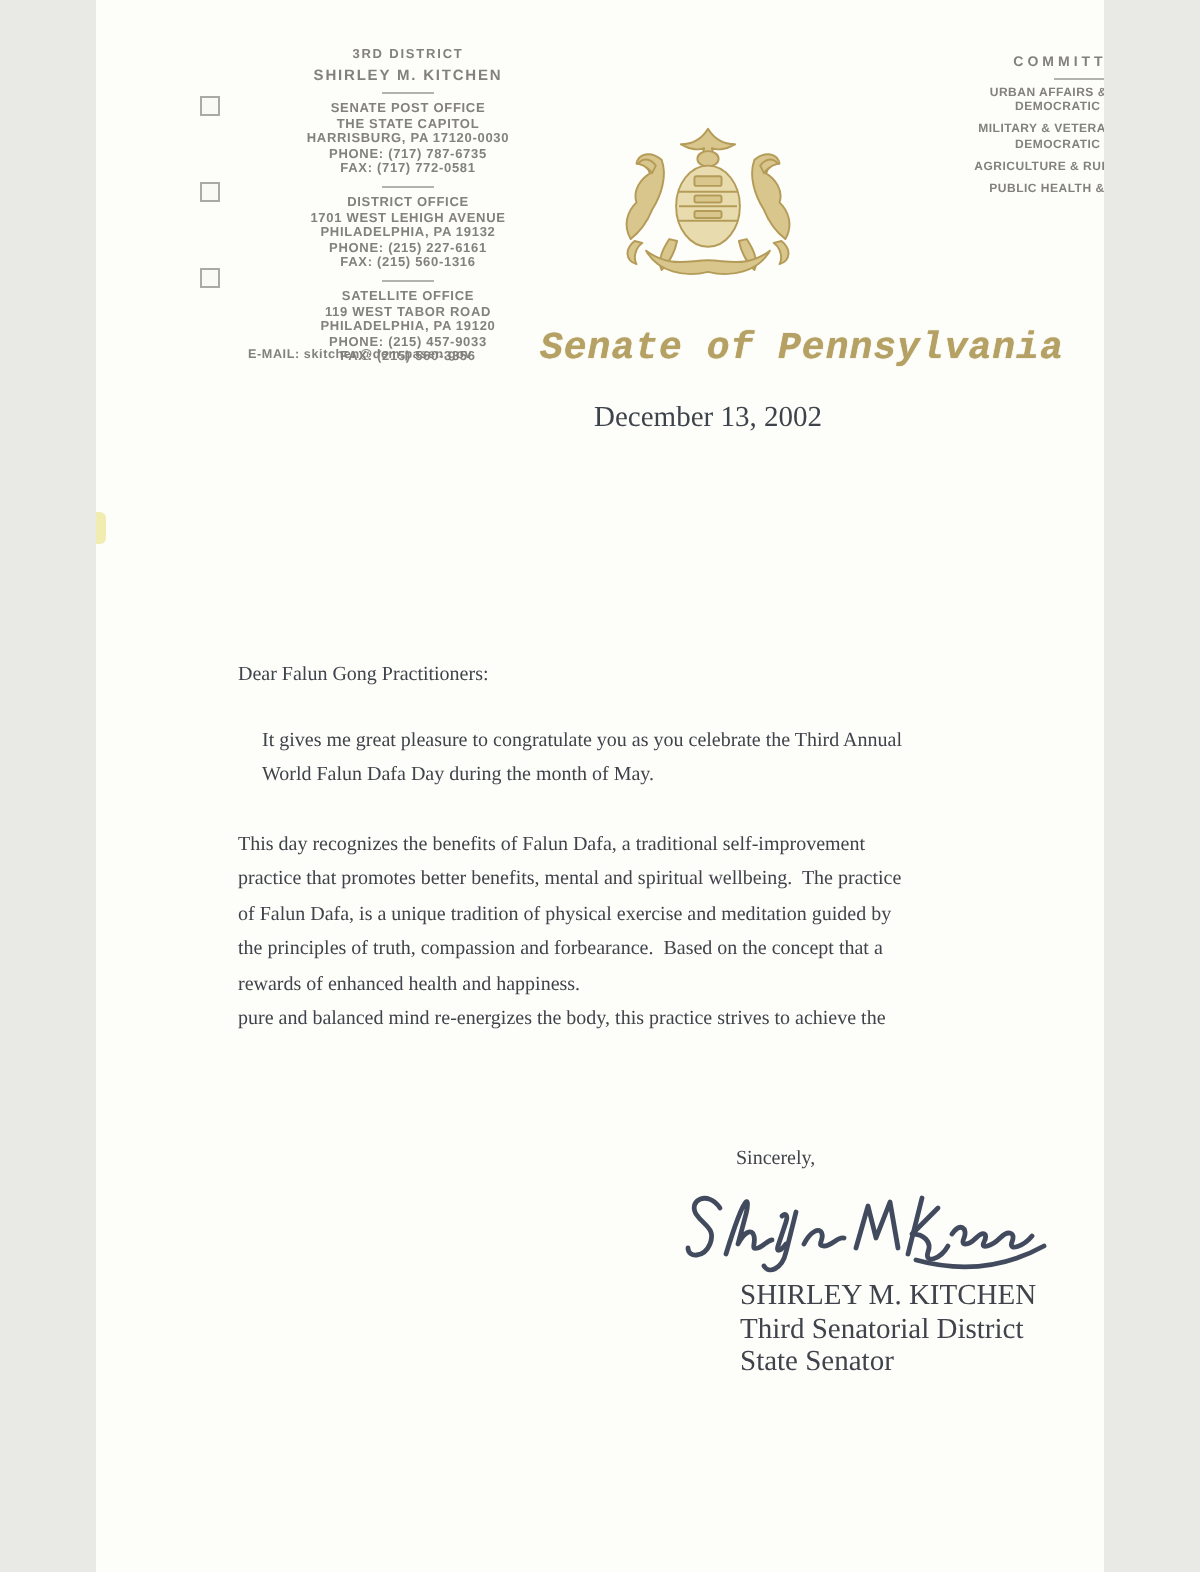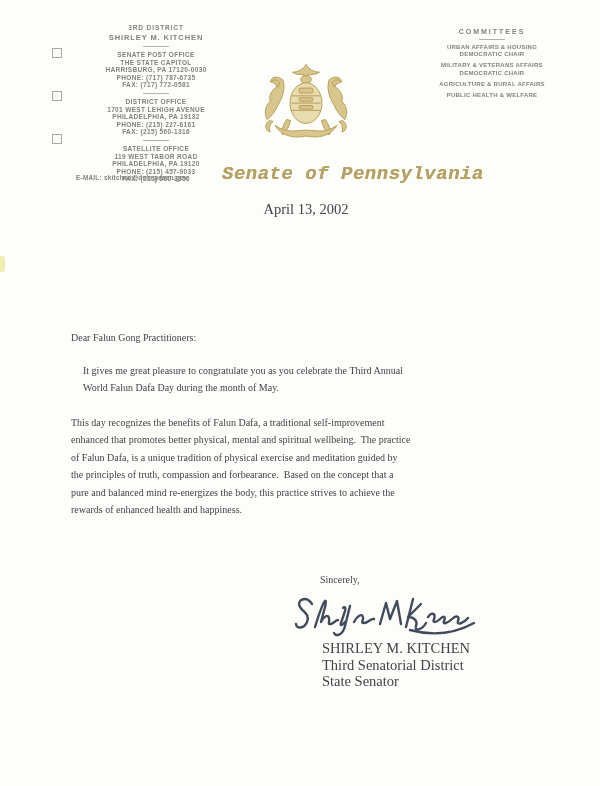--- a/index.html
+++ b/index.html
@@ -1,17 +1,17 @@
 <!DOCTYPE html>
 <html><head>
 <meta charset="utf-8">
 <style>
   html,body{margin:0;padding:0;background:#e9e9e6;}
   #page{
-    position:relative;width:600px;height:786px;margin:0 auto;
+    position:relative;width:504px;height:786px;margin:0 auto;
     background:#fdfdf9;overflow:hidden;
     font-family:"Liberation Sans",sans-serif;
   }
   
   .lh-left{
     position:absolute;left:66px;top:24px;width:180px;
     text-align:center;color:#82817d;font-weight:bold;
   }
   .lh-district{font-size:6.5px;letter-spacing:.9px;margin-bottom:2px;}
   .lh-name{font-size:7.5px;letter-spacing:.9px;}
@@ -154,36 +154,36 @@
       <path d="M80 60 C84 66 86 72 84 76 C80 72 77 66 76 61 Z"></path>
 
       <path d="M28 66 C40 75 50 71 60 71 C70 71 80 75 92 66 C86 77 72 80 60 77 C48 80 34 77 28 66 Z"></path>
       <path d="M22 61 C17 65 17 71 23 73 C21 69 23 64 26 62 Z"></path>
       <path d="M98 61 C103 65 103 71 97 73 C99 69 97 64 94 62 Z"></path>
     </g>
   </svg>
 
   <div class="org-title">Senate of Pennsylvania</div>
 
-  <div class="date">April 13, 2002</div>
+  <div class="date">December 13, 2002</div>
 
   <div class="body-text salutation">Dear Falun Gong Practitioners:</div>
 
   <div class="body-text para1">
     <div>It gives me great pleasure to congratulate you as you celebrate the Third Annual</div>
     <div>World Falun Dafa Day during the month of May.</div>
   </div>
 
   <div class="body-text para2">
     <div>This day recognizes the benefits of Falun Dafa, a traditional self-improvement</div>
-    <div>enhanced that promotes better physical, mental and spiritual wellbeing.  The practice</div>
+    <div>practice that promotes better benefits, mental and spiritual wellbeing.  The practice</div>
     <div>of Falun Dafa, is a unique tradition of physical exercise and meditation guided by</div>
     <div>the principles of truth, compassion and forbearance.  Based on the concept that a</div>
+    <div>rewards of enhanced health and happiness.</div>
     <div>pure and balanced mind re-energizes the body, this practice strives to achieve the</div>
-    <div>rewards of enhanced health and happiness.</div>
   </div>
 
 
   <div class="body-text closing">Sincerely,</div>
 
   <svg class="sig-svg" viewBox="0 0 182 48" aria-label="Shirley M Kitchen">
     <g fill="none" stroke="#424b5e" stroke-width="2.4" stroke-linecap="round" stroke-linejoin="round">
 
       <path d="M18 11 C12 2 2 7 6 14 C10 20 16 21 13 29 C10 36 2 36 2 31"></path>
 

